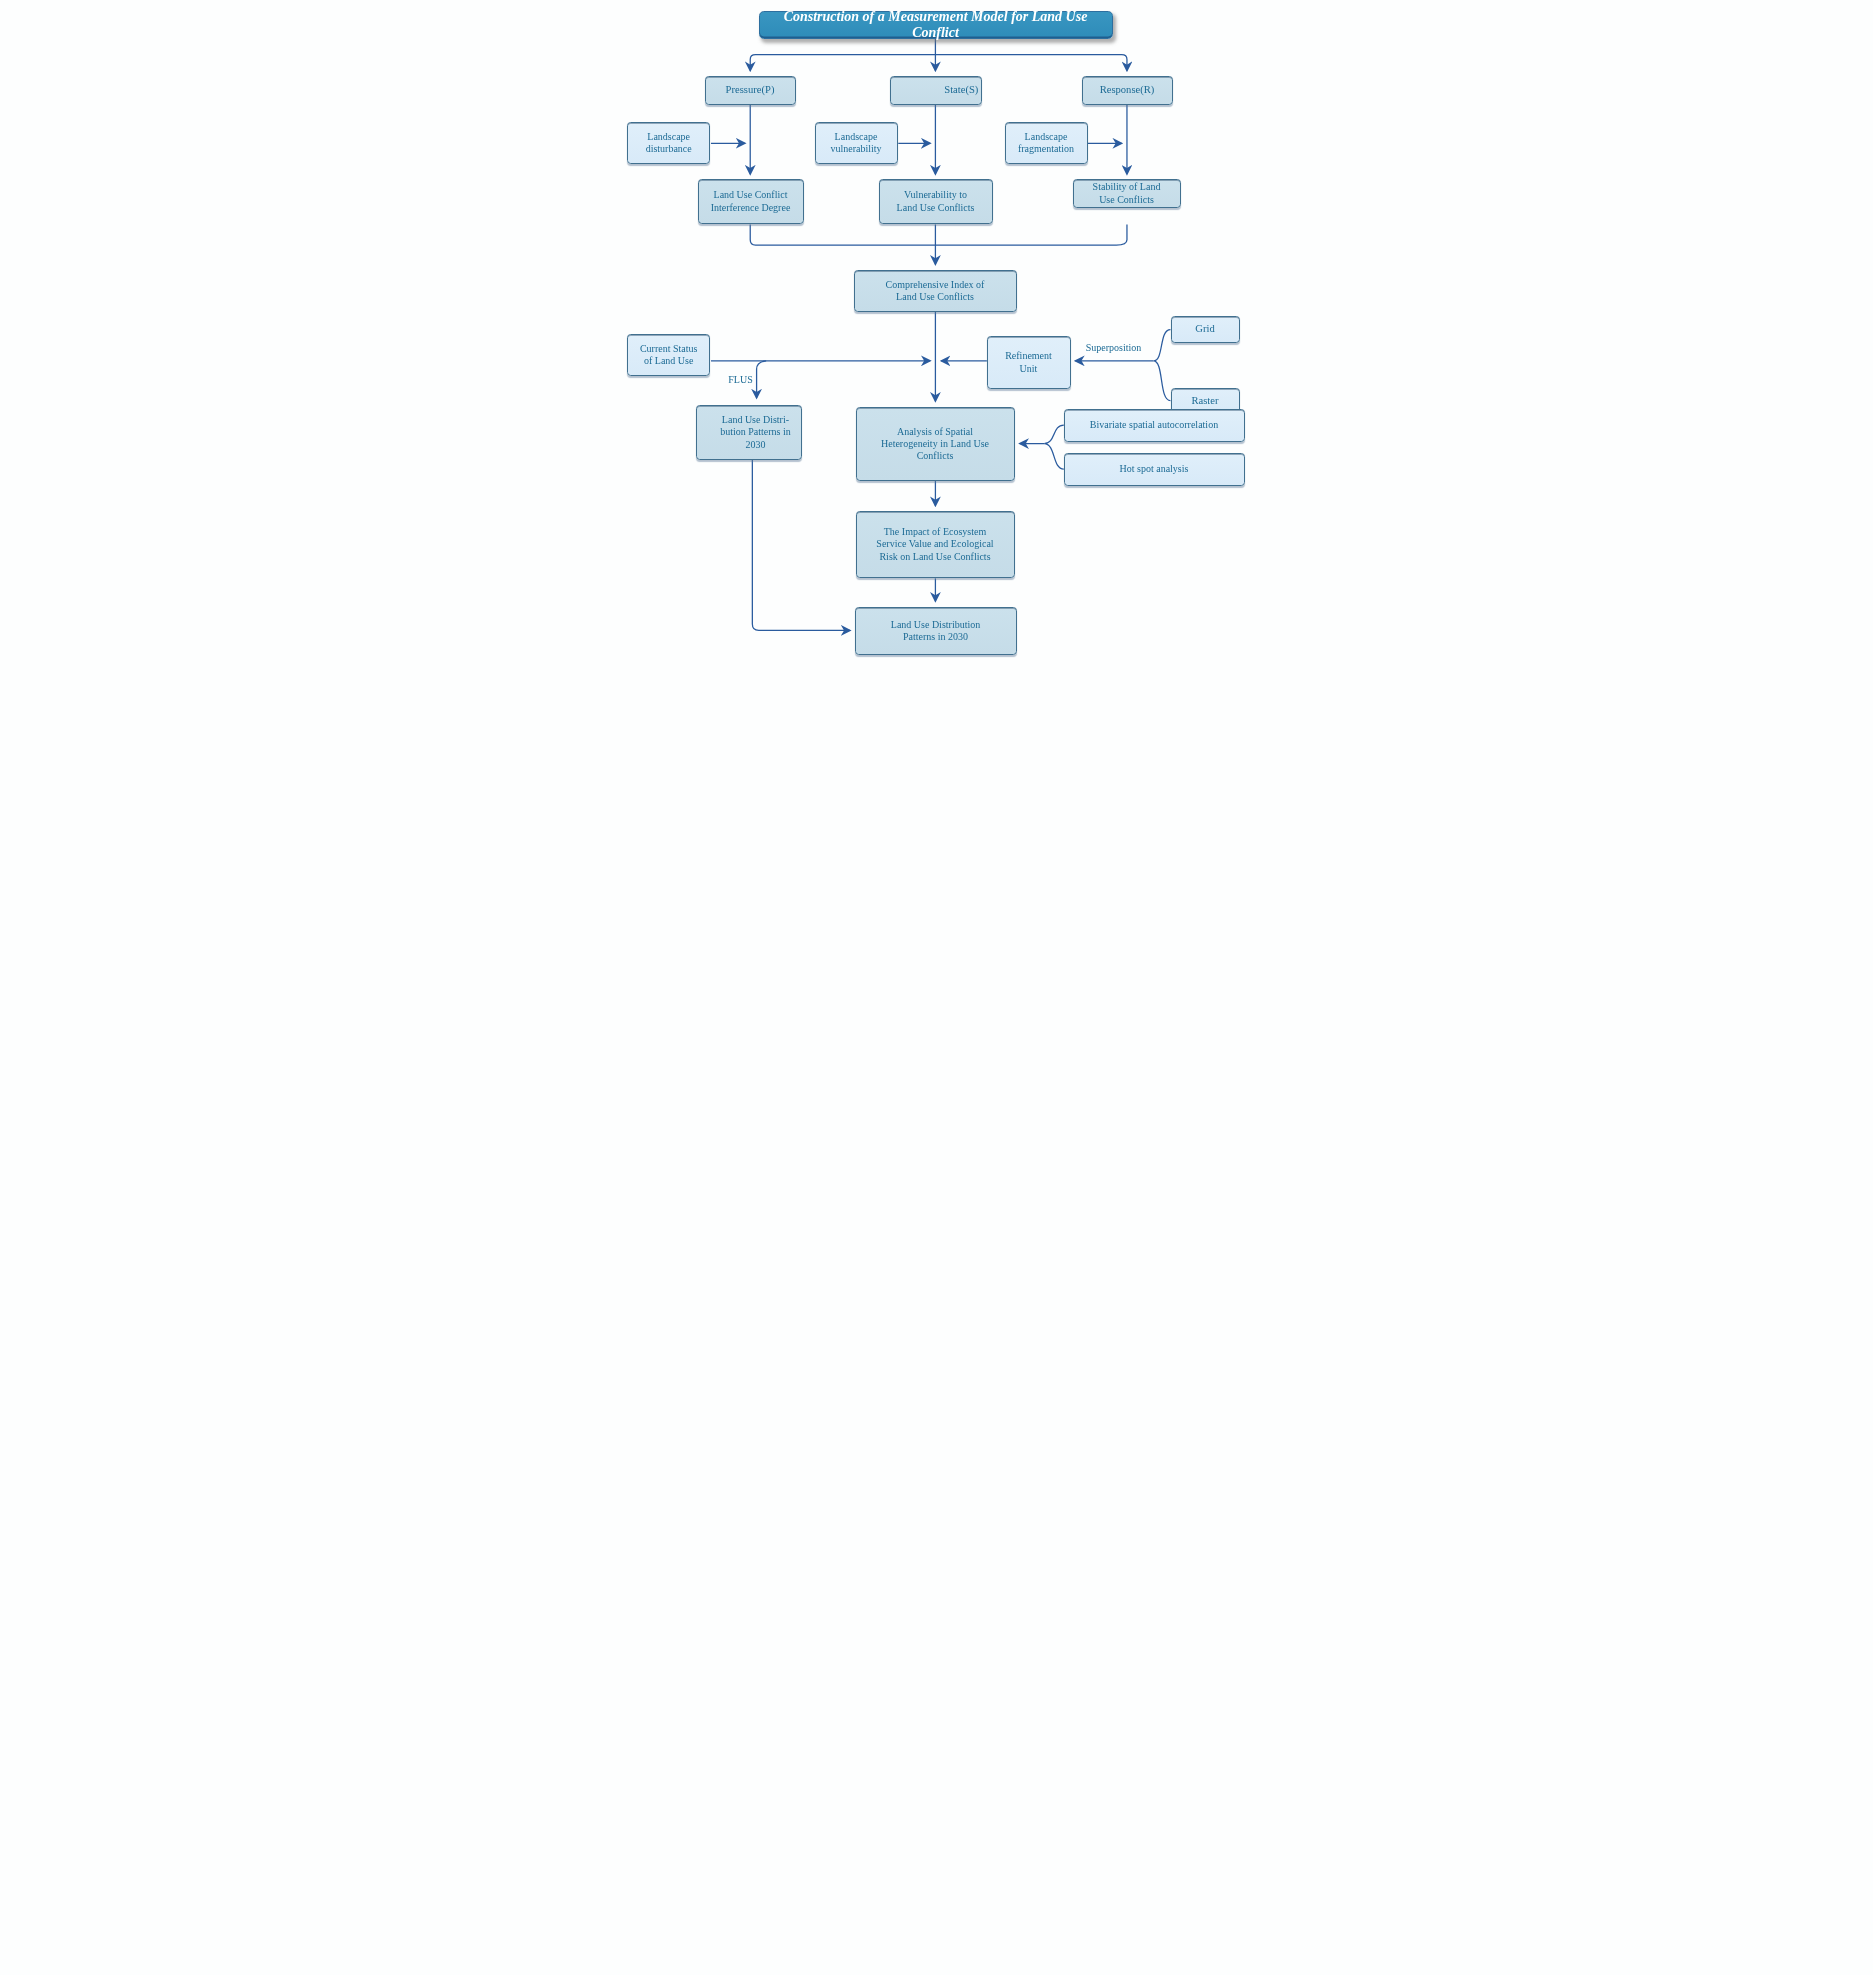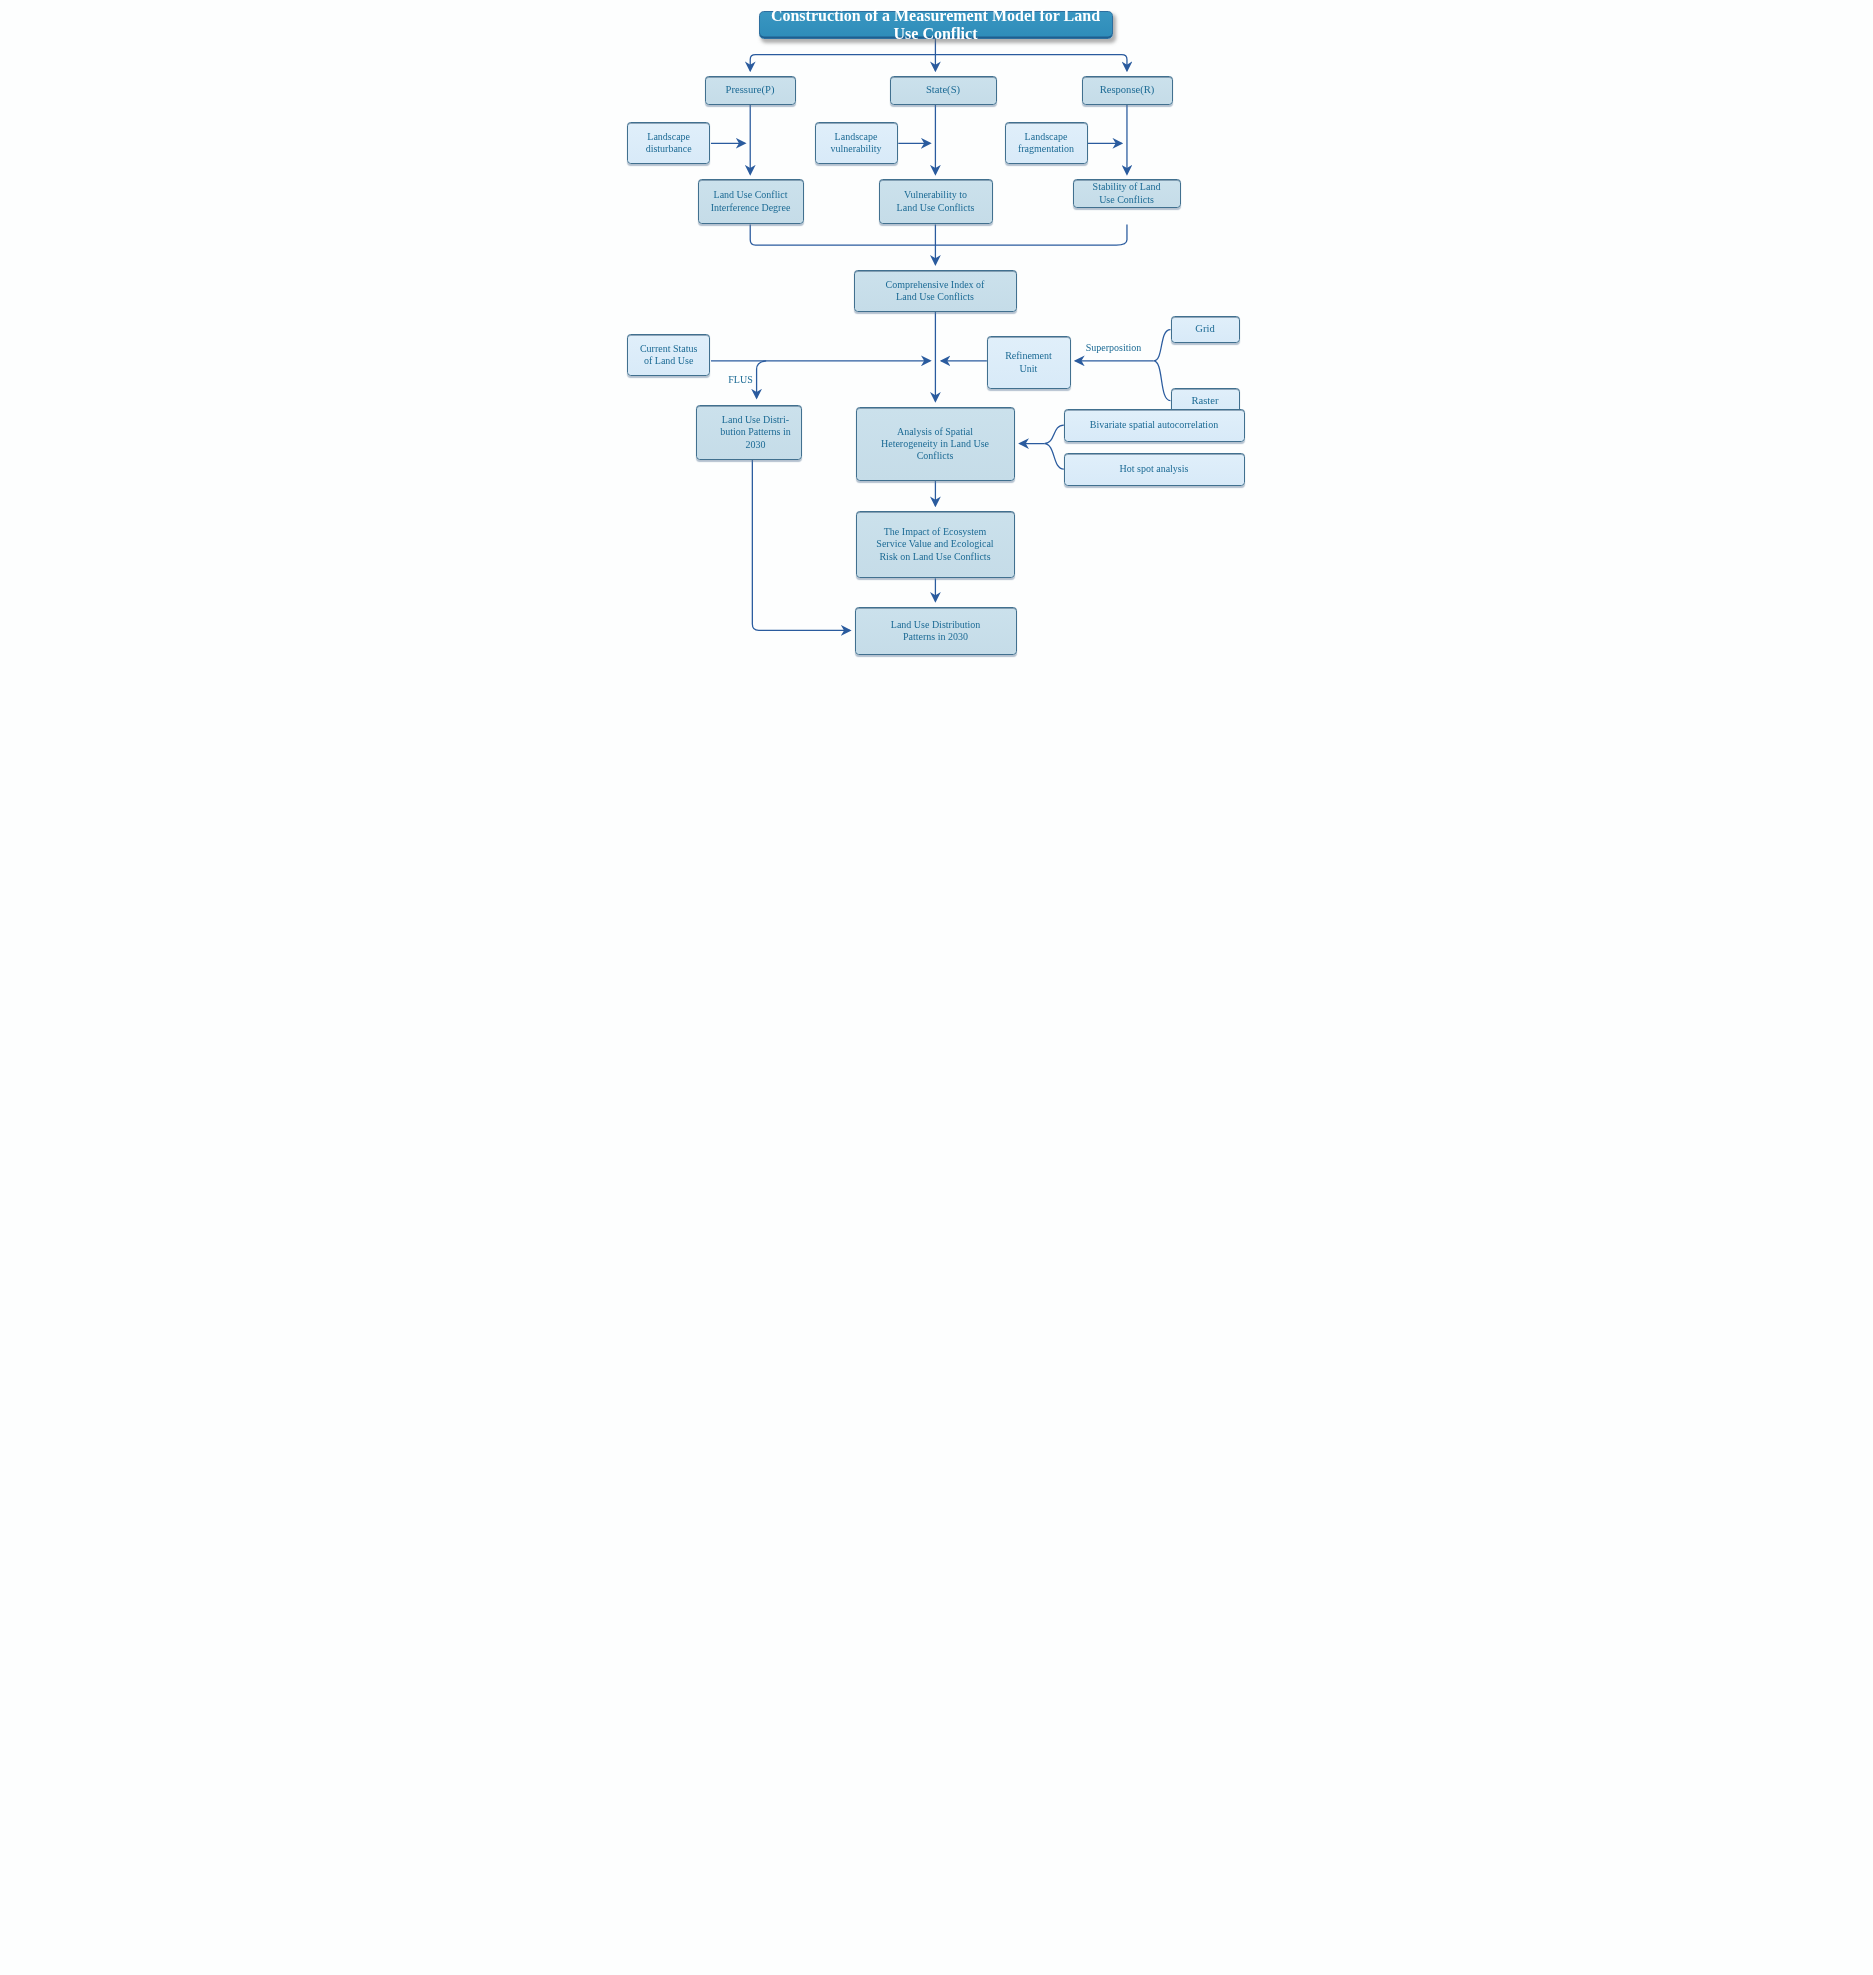--- a/index.html
+++ b/index.html
@@ -20,24 +20,25 @@
     border:1.1px solid var(--box-border);border-radius:3.7px;
     box-shadow:inset 0 1.1px 0 rgba(45,80,110,.45), 0 1.1px 1.1px rgba(90,120,150,.45);
     white-space:pre-line;line-height:1.22;font-size:10px;
     box-sizing:border-box;padding:1.1px 2.1px;
   }
   .medium{background:linear-gradient(#CBE1EC,#C5DCE8);}
   .light{background:linear-gradient(#E0EFFA,#D8EAF8);}
   .title-box{
     position:absolute;z-index:3;display:flex;align-items:center;justify-content:center;
     background:linear-gradient(var(--title-fill),var(--title-fill2));
-    color:var(--title-text);font-weight:bold;font-size:16px;
+    color:var(--title-text);font-weight:bold;font-size:14px;
     border:1.1px solid #2D6F9F;border-radius:4.8px;text-align:center;
     box-shadow:inset 0 -1.6px 0 #1F5E8F, 2.7px 3.7px 3.7px rgba(110,110,110,.55);
     box-sizing:border-box;
+    font-style:italic;
   }
   .edge-label{
     position:absolute;z-index:2;color:var(--text);font-size:10px;text-align:center;
     white-space:nowrap;
   }
 </style>
 </head>
 <body>
 
 <div id="canvas">
@@ -84,21 +85,21 @@
 
       <path d="M 240 867 V 1176 Q 240 1188 252 1188 H 424" marker-end="url(#arr)"></path>
     </g>
   </svg>
 
   <div class="title-box" style="left:134px;top:10.6px;width:354px;height:28px;">
     <span>Construction of a Measurement Model for Land Use Conflict</span>
   </div>
 
   <div class="node medium" style="left:80px;top:76px;width:91px;height:29px;font-size:10.6px;"><span>Pressure(P)</span></div>
-  <div class="node medium" style="left:265px;top:76px;width:107px;height:29px;font-size:10.6px;"><span>State(S)</span></div>
+  <div class="node medium" style="left:265px;top:76px;width:92px;height:29px;font-size:10.6px;justify-content:flex-end;"><span>State(S)</span></div>
   <div class="node medium" style="left:457px;top:76px;width:91px;height:29px;font-size:10.6px;text-align:right;"><span>Response(R)</span></div>
 
   <div class="node light" style="left:2.7px;top:122px;width:83px;height:42px;"><span>Landscape
 disturbance</span></div>
   <div class="node light" style="left:190px;top:122px;width:83px;height:42px;"><span>Landscape
 vulnerability</span></div>
   <div class="node light" style="left:380px;top:122px;width:83px;height:42px;"><span>Landscape
 fragmentation</span></div>
 
   <div class="node medium" style="left:73px;top:179px;width:106px;height:45px;"><span>Land Use Conflict

